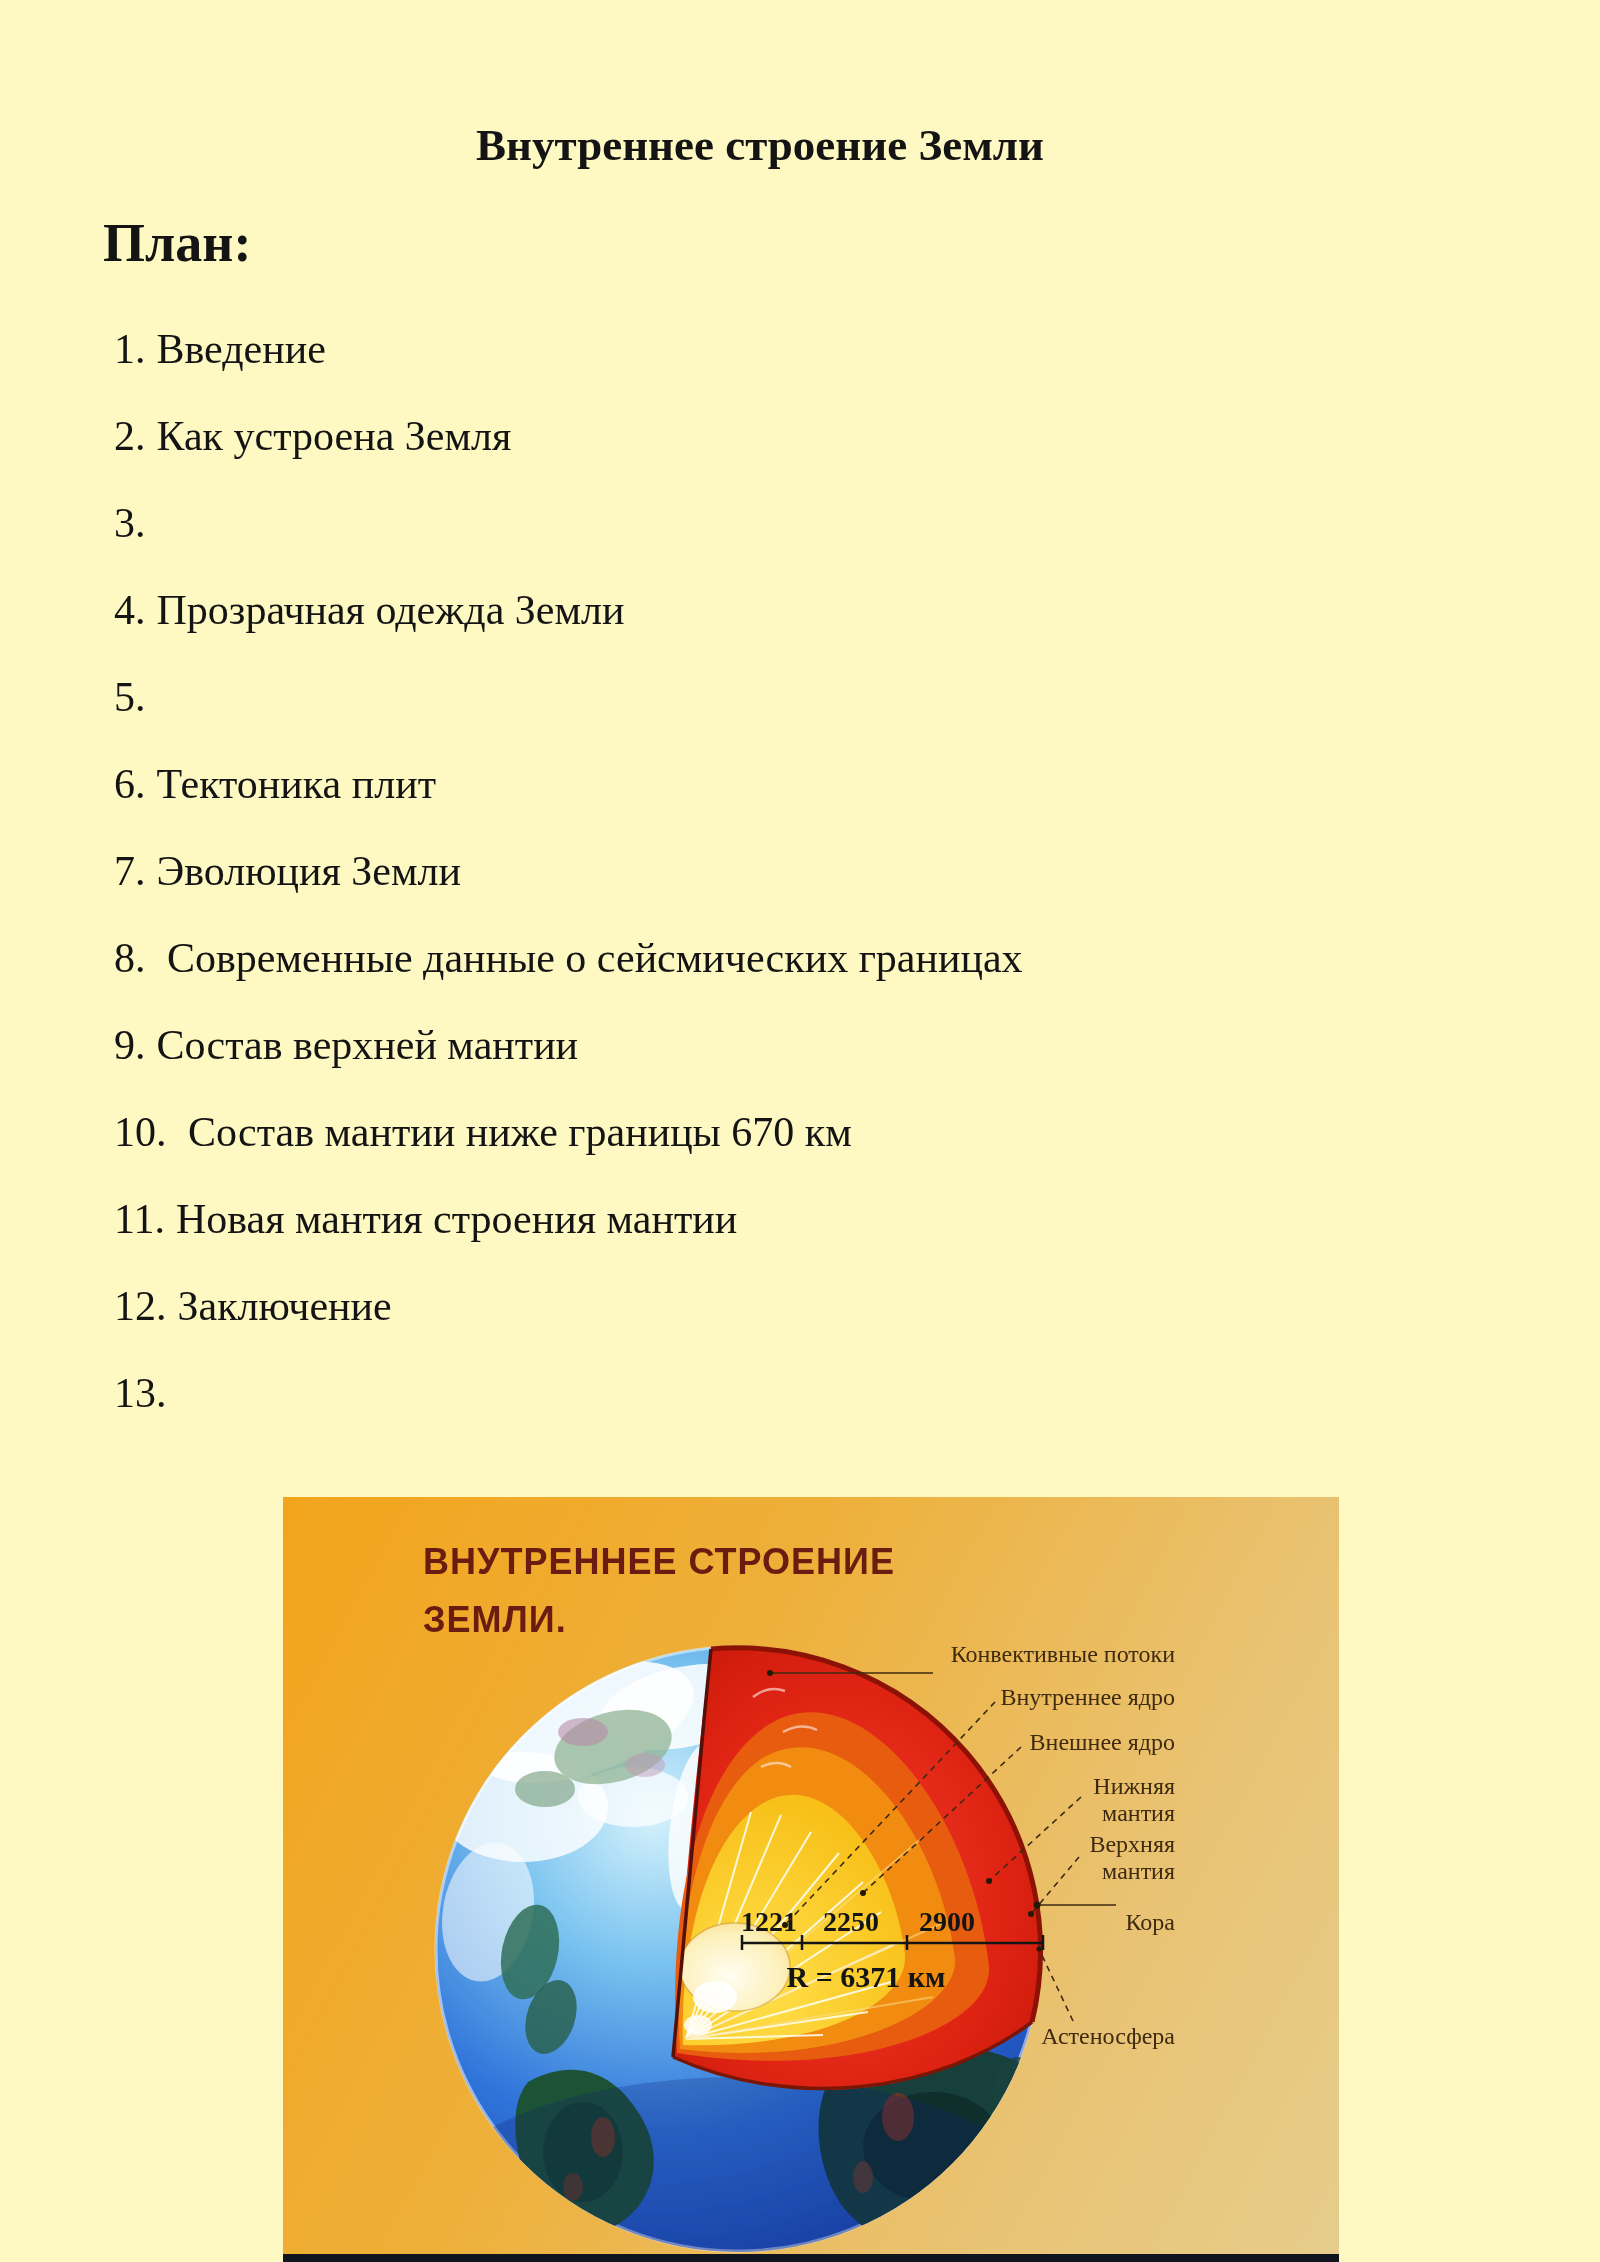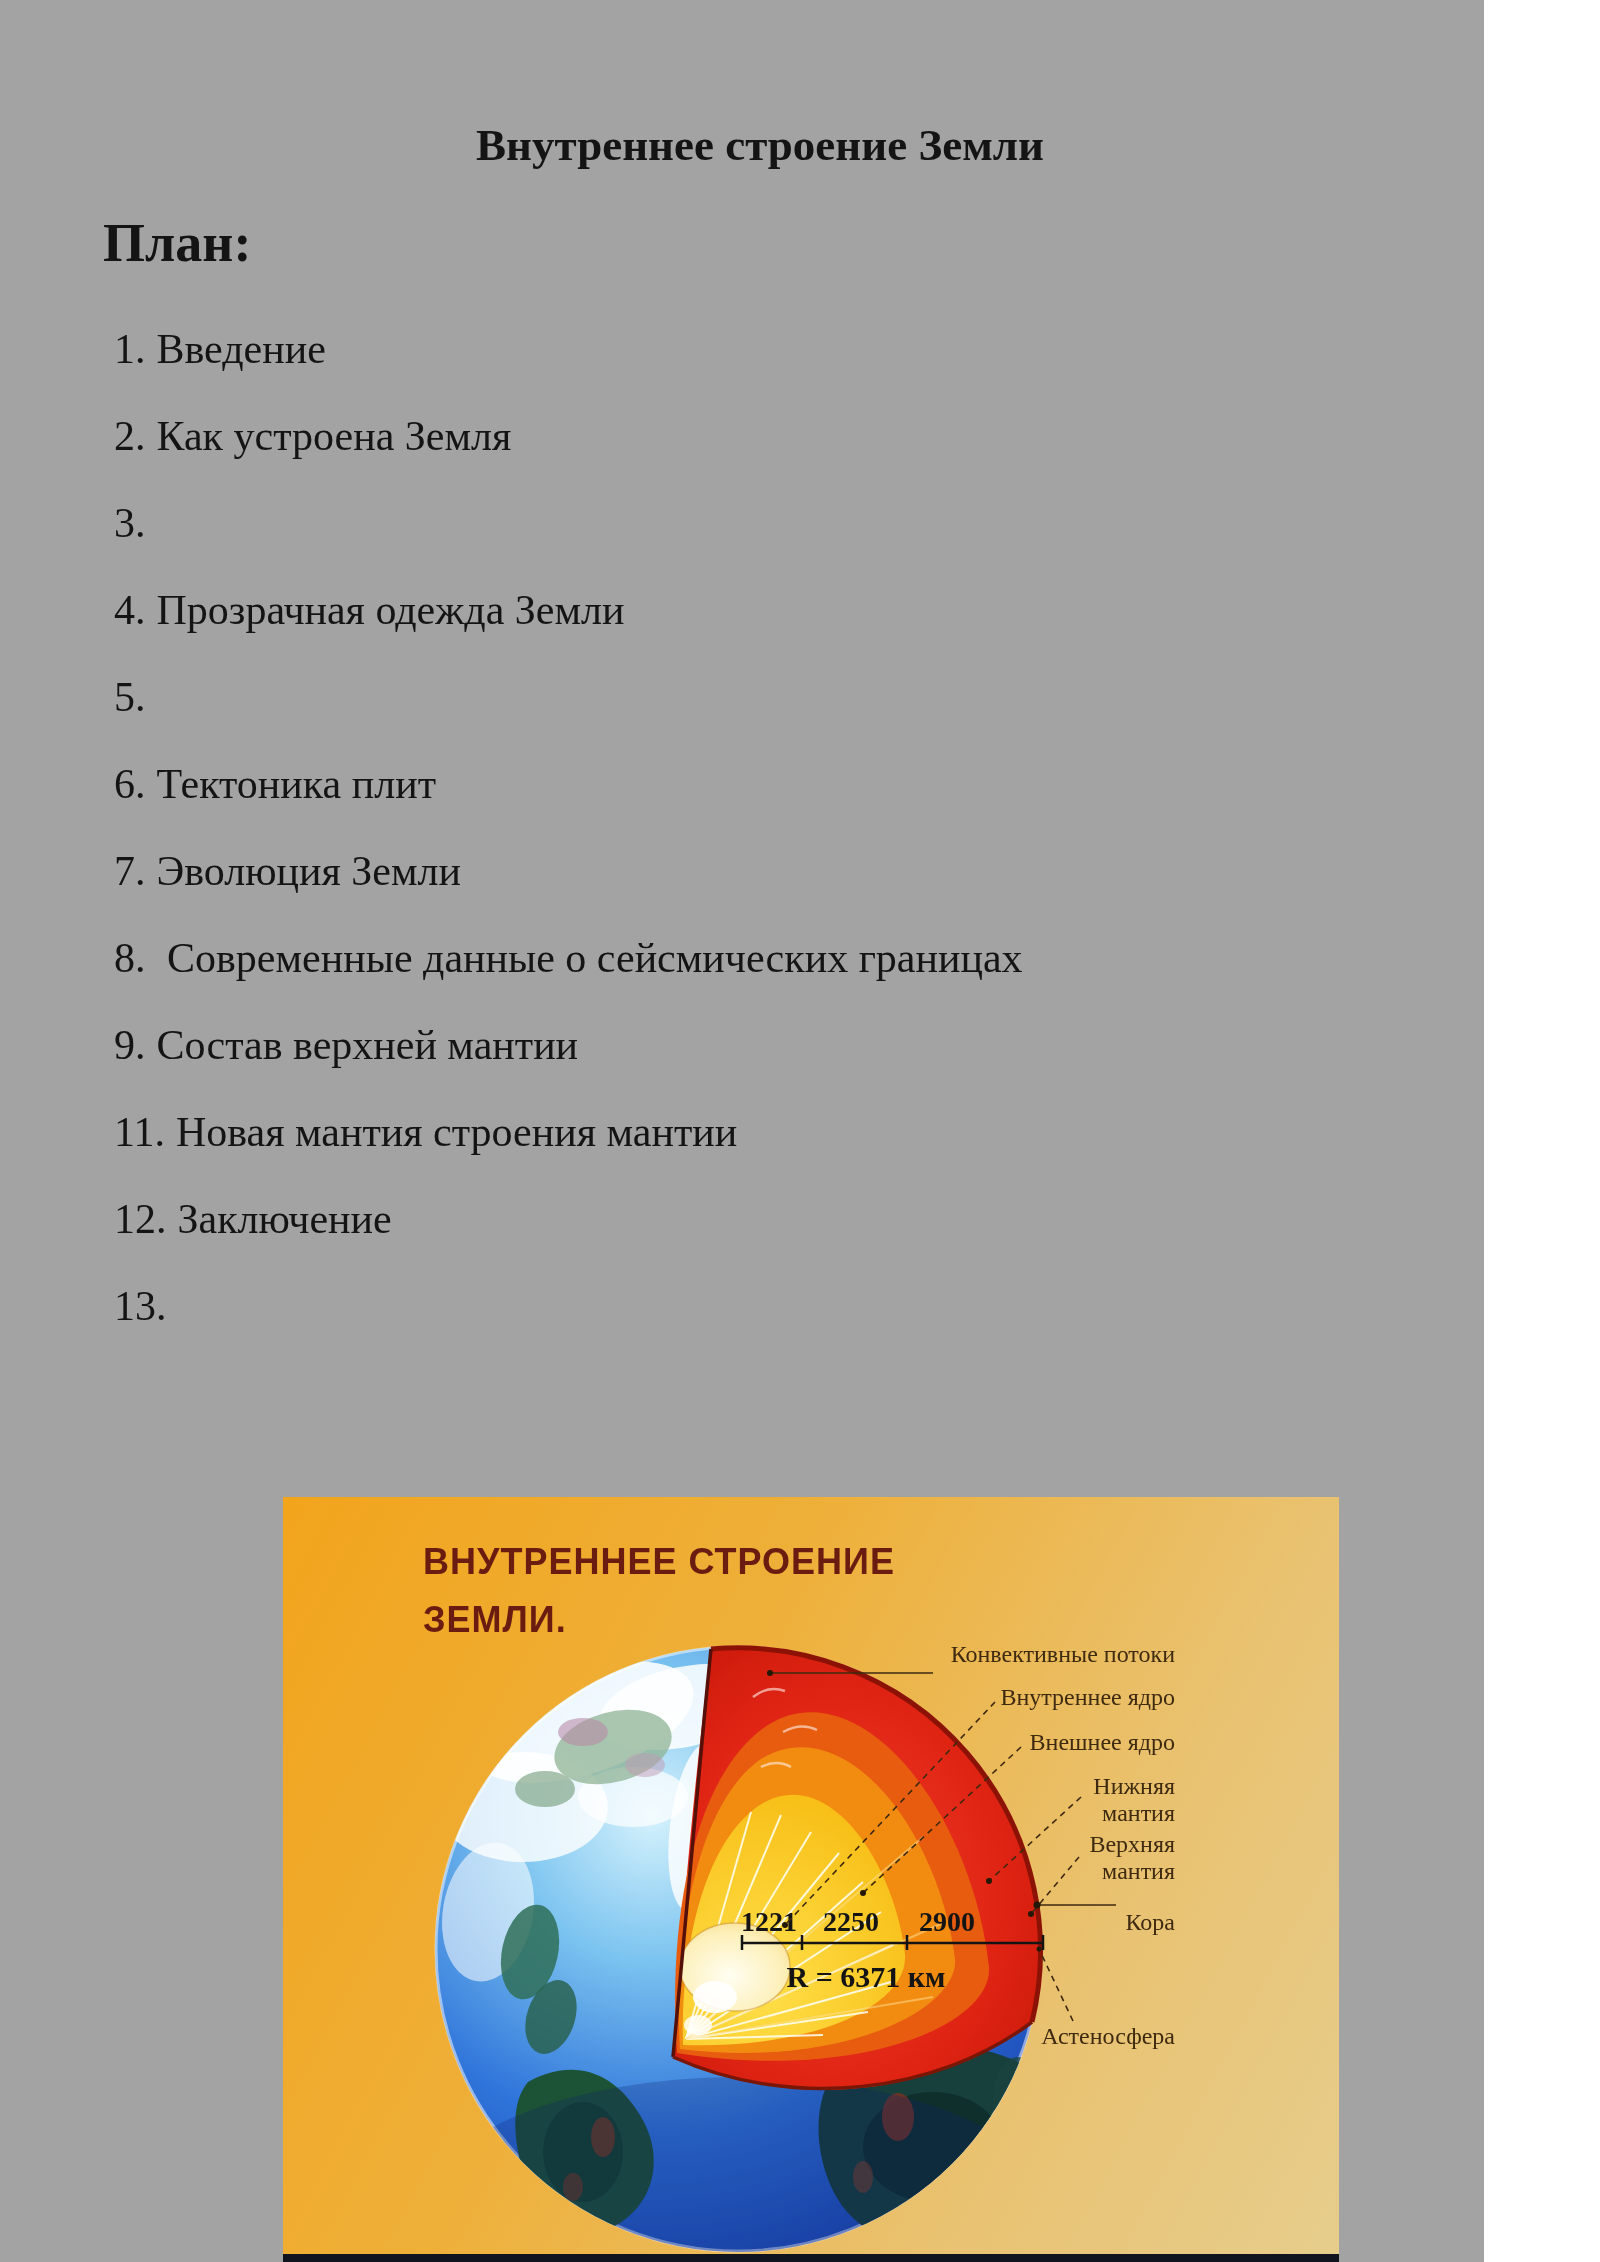--- a/index.html
+++ b/index.html
@@ -1,18 +1,18 @@
 <!DOCTYPE html>
 <html><head>
 <meta charset="utf-8">
 <style>
   html,body { margin:0; padding:0; background:#ffffff; }
   .page {
-    position:relative; width:1484px; height:2262px; overflow:hidden;
-    background:#a3a3a3; font-family:"Liberation Serif","DejaVu Serif",serif;
+    position:relative; width:1600px; height:2262px; overflow:hidden;
+    background:#fef9c3; font-family:"Liberation Serif","DejaVu Serif",serif;
     color:#141414;
   }
   .doc-title {
     position:absolute; left:103px; top:120px; width:1314px;
     text-align:center; font-weight:bold; font-size:45px; line-height:1.15;
   }
   .plan-heading {
     position:absolute; left:103px; top:212px; width:1314px;
     text-align:left; font-weight:bold; font-size:54px; line-height:1.15;
   }
@@ -86,20 +86,24 @@
         <span class="toc-num">7.</span>
         <span class="toc-text">Эволюция Земли</span>
       </div>
     <div class="toc-row">
         <span class="toc-num">8.</span>
         <span class="toc-text">&nbsp;Современные данные о сейсмических границах</span>
       </div>
     <div class="toc-row">
         <span class="toc-num">9.</span>
         <span class="toc-text">Состав верхней мантии</span>
+      </div>
+    <div class="toc-row">
+        <span class="toc-num">10.</span>
+        <span class="toc-text">&nbsp;Состав мантии ниже границы 670 км</span>
       </div>
     <div class="toc-row">
         <span class="toc-num">11.</span>
         <span class="toc-text">Новая мантия строения мантии</span>
       </div>
     <div class="toc-row">
         <span class="toc-num">12.</span>
         <span class="toc-text">Заключение</span>
       </div>
     <div class="toc-row">

